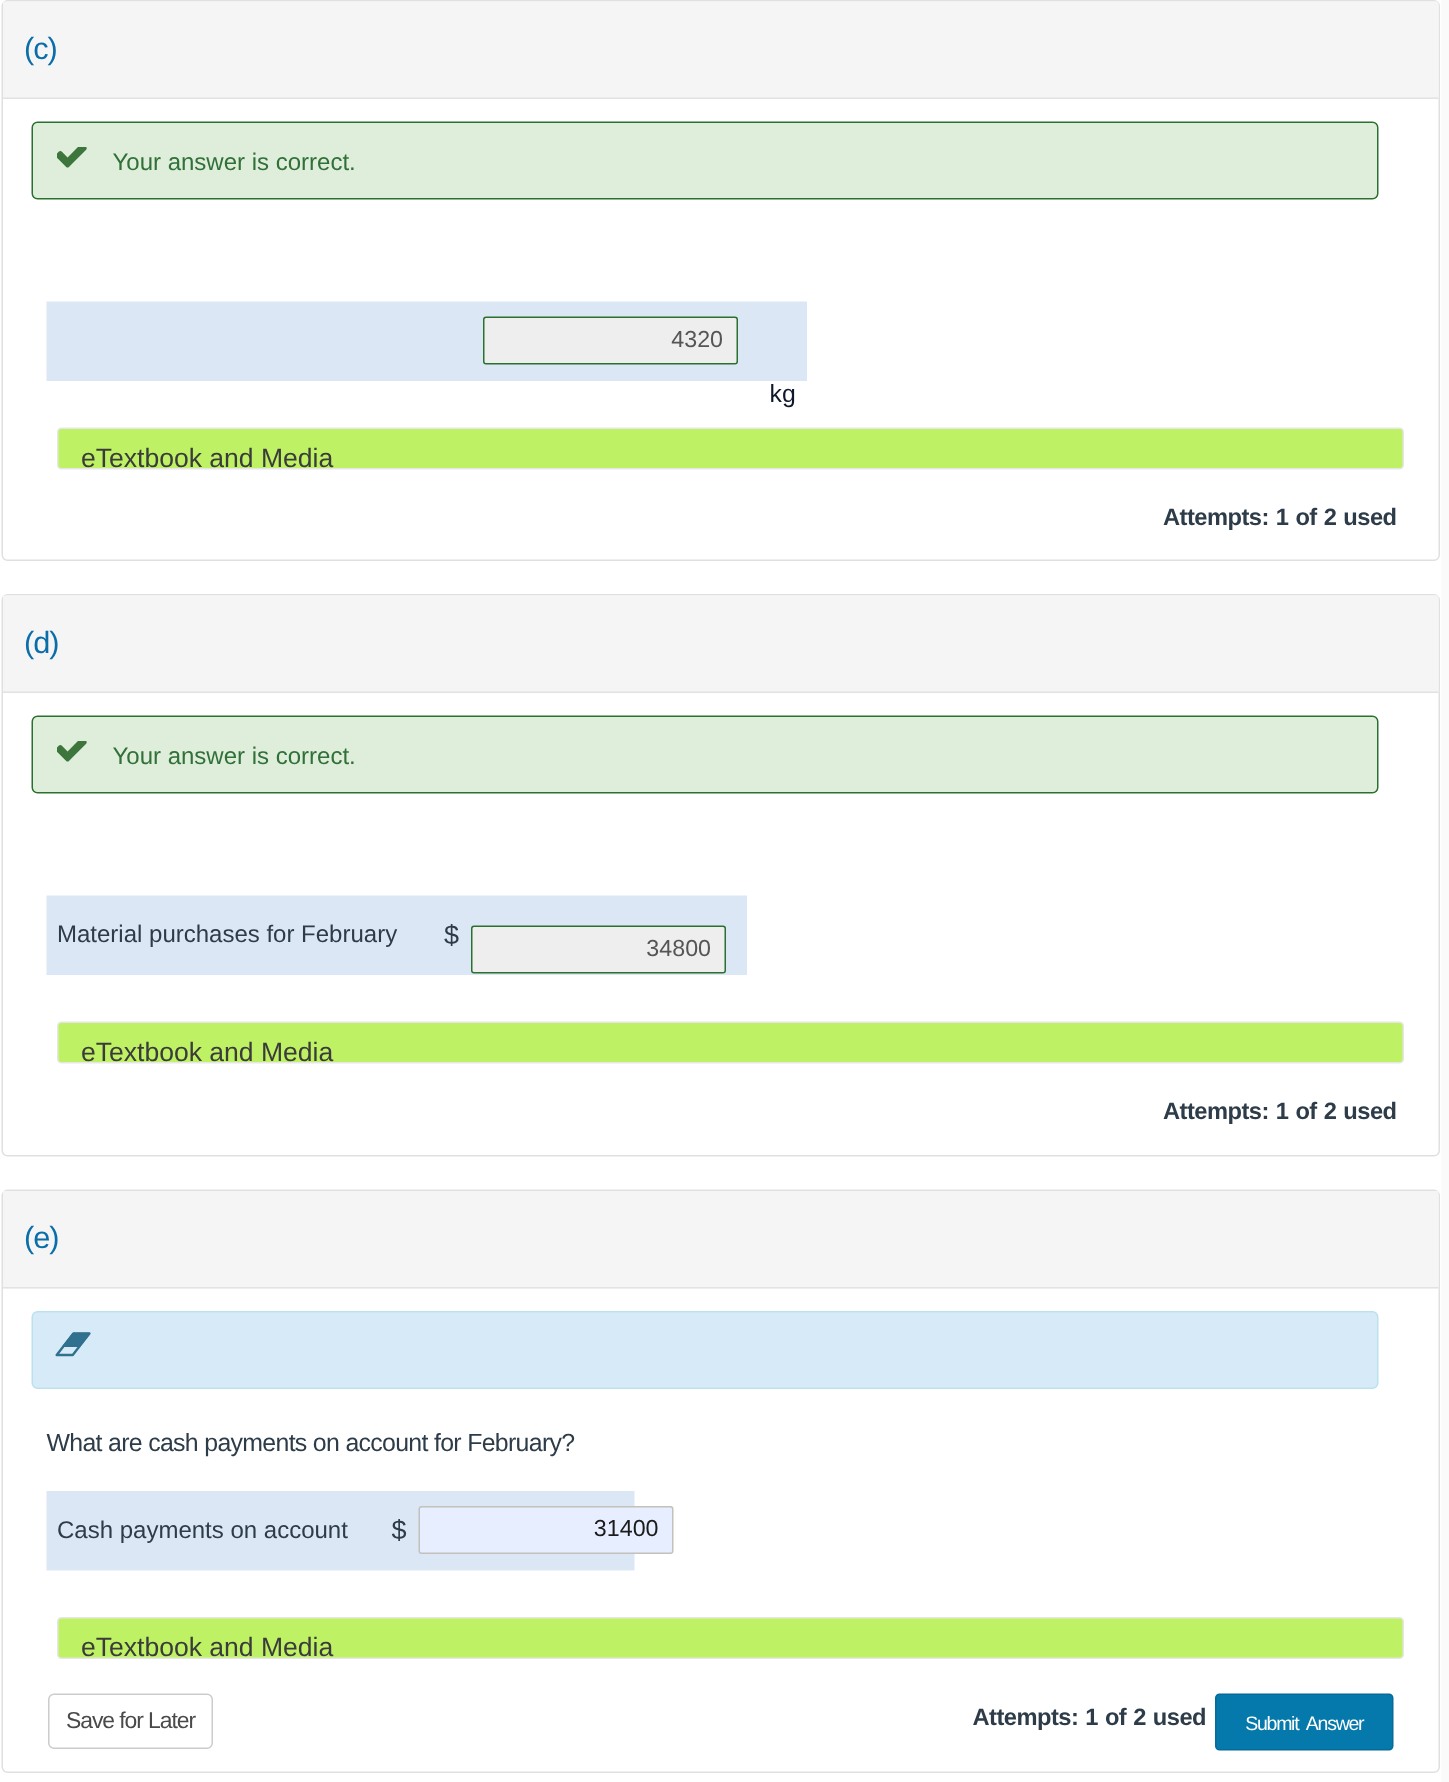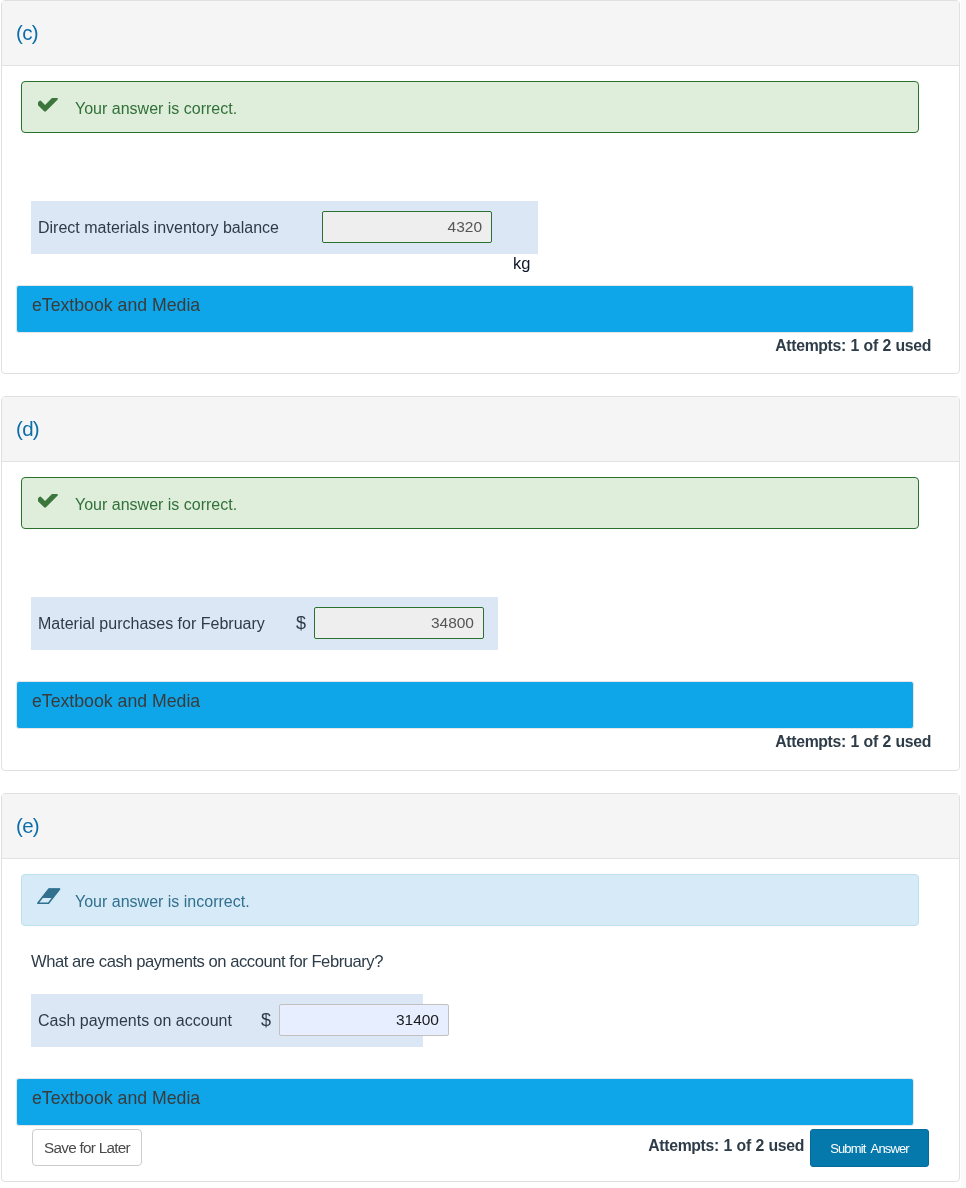--- a/index.html
+++ b/index.html
@@ -67,22 +67,22 @@
     padding:0 9px;
     border-radius:2px;
     outline:none;
   }
   .ainput.graded{background:#eeeeee;border:1px solid #2a702e;color:#555;}
   .ainput.active{background:#e6eeff;border:1px solid #c4c0bc;color:#1b1b1b;}
   .unit{position:absolute;top:0;height:53px;display:flex;align-items:center;
         font-size:16.5px;color:#0f172a;margin-top:36px;}
 
   .etext{
-    position:absolute;left:14px;width:898px;height:48px;
-    background:#0ea5e9;border:1px solid #e6e6e6;border-radius:3px;
+    position:absolute;left:36px;width:898px;height:28px;
+    background:#bef264;border:1px solid #e6e6e6;border-radius:3px;
     box-sizing:border-box;
   }
   .etext span{position:absolute;left:15px;top:0;height:38px;display:flex;
               align-items:center;font-size:17.7px;color:#3b3b3b;white-space:nowrap;}
 
   .attempts{
     position:absolute;font-size:15.8px;font-weight:bold;color:#2d3c48;
     white-space:nowrap;text-align:right;letter-spacing:-0.35px;word-spacing:0.6px;
   }
   .btn-save{
@@ -118,21 +118,20 @@
       <span class="ico">
         <svg width="20.5" height="15.5" viewBox="190 500 1530 1160" style="margin-bottom:4px" aria-hidden="true">
           <path fill="#3c763d" d="M1671 566q0 40-28 68l-724 724-136 136q-28 28-68 28t-68-28l-136-136-362-362q-28-28-28-68t28-68l136-136q28-28 68-28t68 28l294 295 656-657q28-28 68-28t68 28l136 136q28 28 28 68z"></path>
         </svg>
       </span>
       <span class="btxt">Your answer is correct.</span>
     </div>
 
 
     <div class="answer-row" style="top:200px;width:507px;">
-      <span class="answer-label" style="left:7px;">Direct materials inventory balance</span>
       <input class="ainput graded" style="left: 291px; top: 10px;" type="text" readonly="" value="4320">
       <span class="unit" style="left:482px;">kg</span>
     </div>
 
     <div class="etext" style="top:284px;">
       <span>eTextbook and Media</span>
     </div>
 
     <div class="attempts" style="top:336px;right:28px;">Attempts: 1 of 2 used</div>
   </section>
@@ -148,21 +147,21 @@
           <path fill="#3c763d" d="M1671 566q0 40-28 68l-724 724-136 136q-28 28-68 28t-68-28l-136-136-362-362q-28-28-28-68t28-68l136-136q28-28 68-28t68 28l294 295 656-657q28-28 68-28t68 28l136 136q28 28 28 68z"></path>
         </svg>
       </span>
       <span class="btxt">Your answer is correct.</span>
     </div>
 
 
     <div class="answer-row" style="top:200px;width:467px;">
       <span class="answer-label" style="left:7px;">Material purchases for February</span>
       <span class="dollar" style="left:265px;">$</span>
-      <input class="ainput graded" style="left: 283px; top: 10px; padding-left: 34px;" type="text" readonly="" value="34800">
+      <input class="ainput graded" style="left: 283px; top: 20px; padding-left: 34px;" type="text" readonly="" value="34800">
     </div>
 
     <div class="etext" style="top:284px;">
       <span>eTextbook and Media</span>
     </div>
 
     <div class="attempts" style="top:336px;right:28px;">Attempts: 1 of 2 used</div>
   </section>
 
   <section class="card" style="top:793px;height:389px;">
@@ -170,21 +169,20 @@
       <div class="part-label">(e)</div>
     </div>
 
     <div class="banner incorrect" style="top:80px;">
       <span class="ico">
         <svg width="25" height="18" viewBox="0 0 25 18" style="margin-bottom:11px;margin-left:-2px" aria-hidden="true">
           <path d="M12.9 2.0 L23.6 2.0 L12.5 16.3 L1.8 16.3 Z" fill="none" stroke="#31708f" stroke-width="1.6" stroke-linejoin="round"></path>
           <path d="M12.9 2.0 L23.6 2.0 L16.8 10.5 L6.1 10.5 Z" fill="#31708f" stroke="#31708f" stroke-width="1.0" stroke-linejoin="round"></path>
         </svg>
       </span>
-      <span class="btxt">Your answer is incorrect.</span>
     </div>
 
     <div class="qtext" style="top:158px;">What are cash payments on account for February?</div>
 
     <div class="answer-row" style="top:200px;width:392px;">
       <span class="answer-label" style="left:7px;">Cash payments on account</span>
       <span class="dollar" style="left:230px;">$</span>
       <input class="ainput active" style="left: 248px; top: 10px;" type="text" value="31400">
     </div>
 

